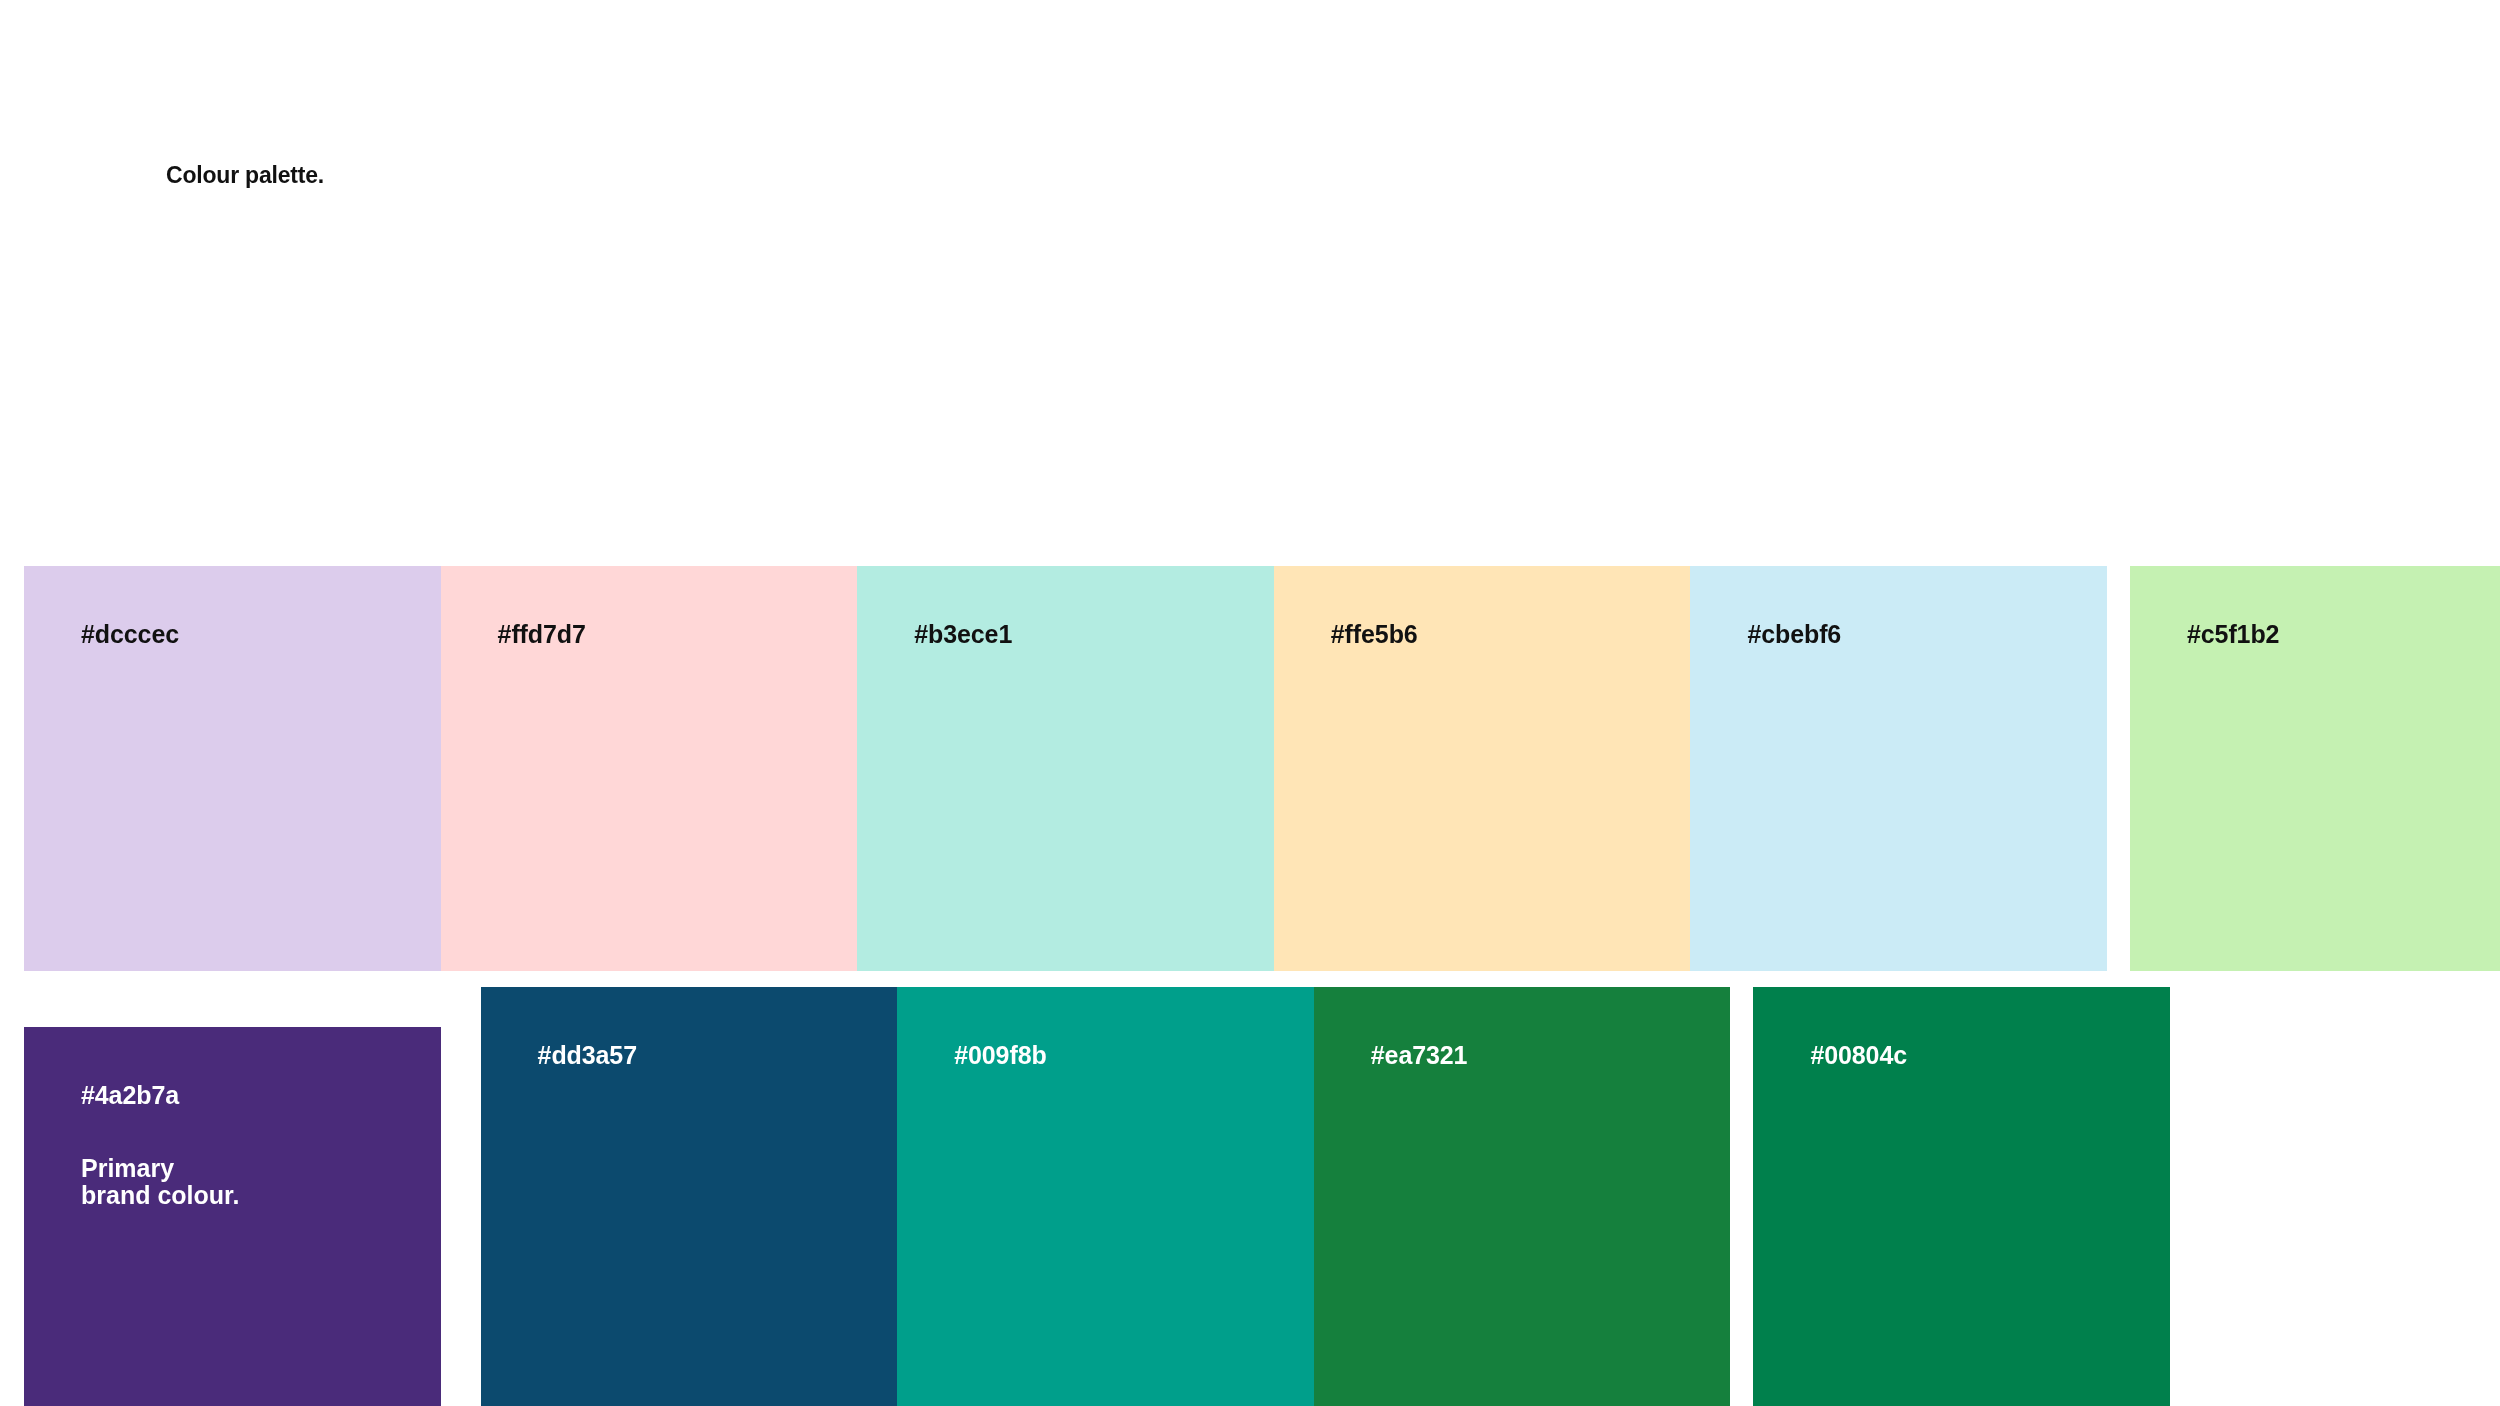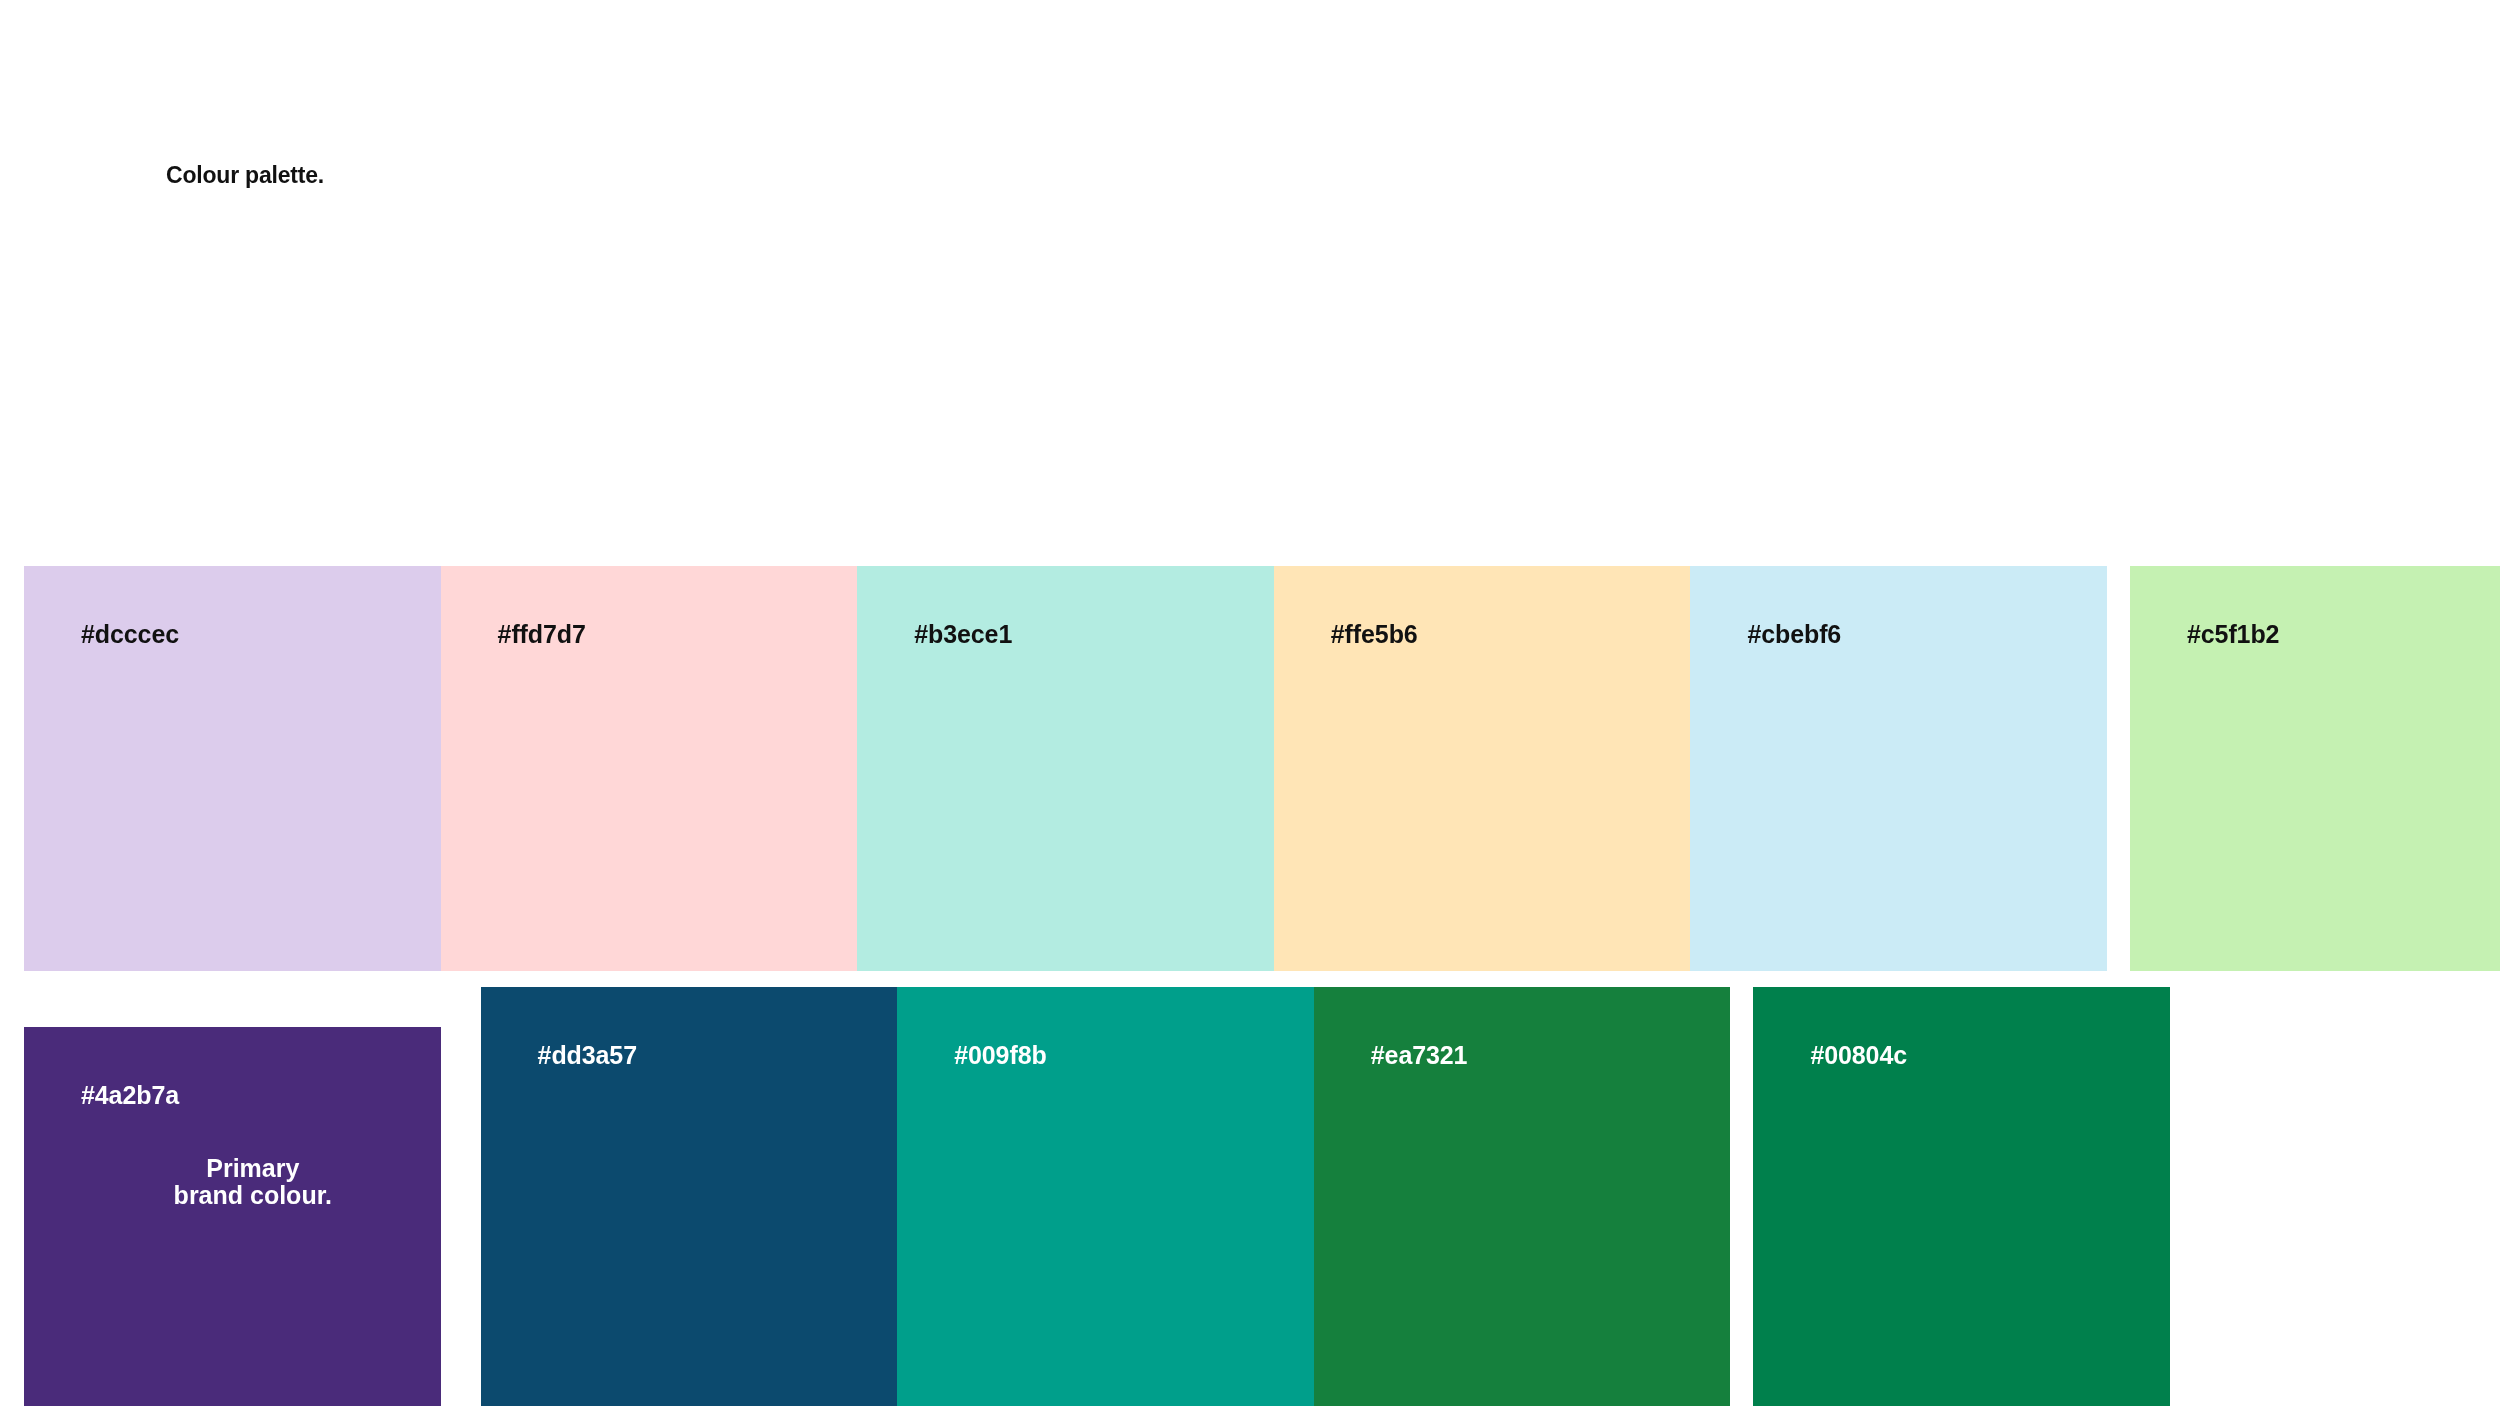--- a/index.html
+++ b/index.html
@@ -86,21 +86,20 @@
   .swatch.tint .swatch-hex { color: #111111; }
   .swatch.shade .swatch-hex { color: #ffffff; }
 
   .swatch-note {
     margin-top: 31px;
     font-size: 25px;
     font-weight: 700;
     line-height: 1.08;
     color: #ffffff;
     white-space: pre-line;
-    text-align: center;
   }
 </style>
 </head>
 <body style="background: rgb(255, 255, 255);">
 
 <div id="page" style="background: rgb(255, 255, 255);">
 
   <h1 class="page-title">Colour palette.</h1>
 
   <div class="palette-grid">

